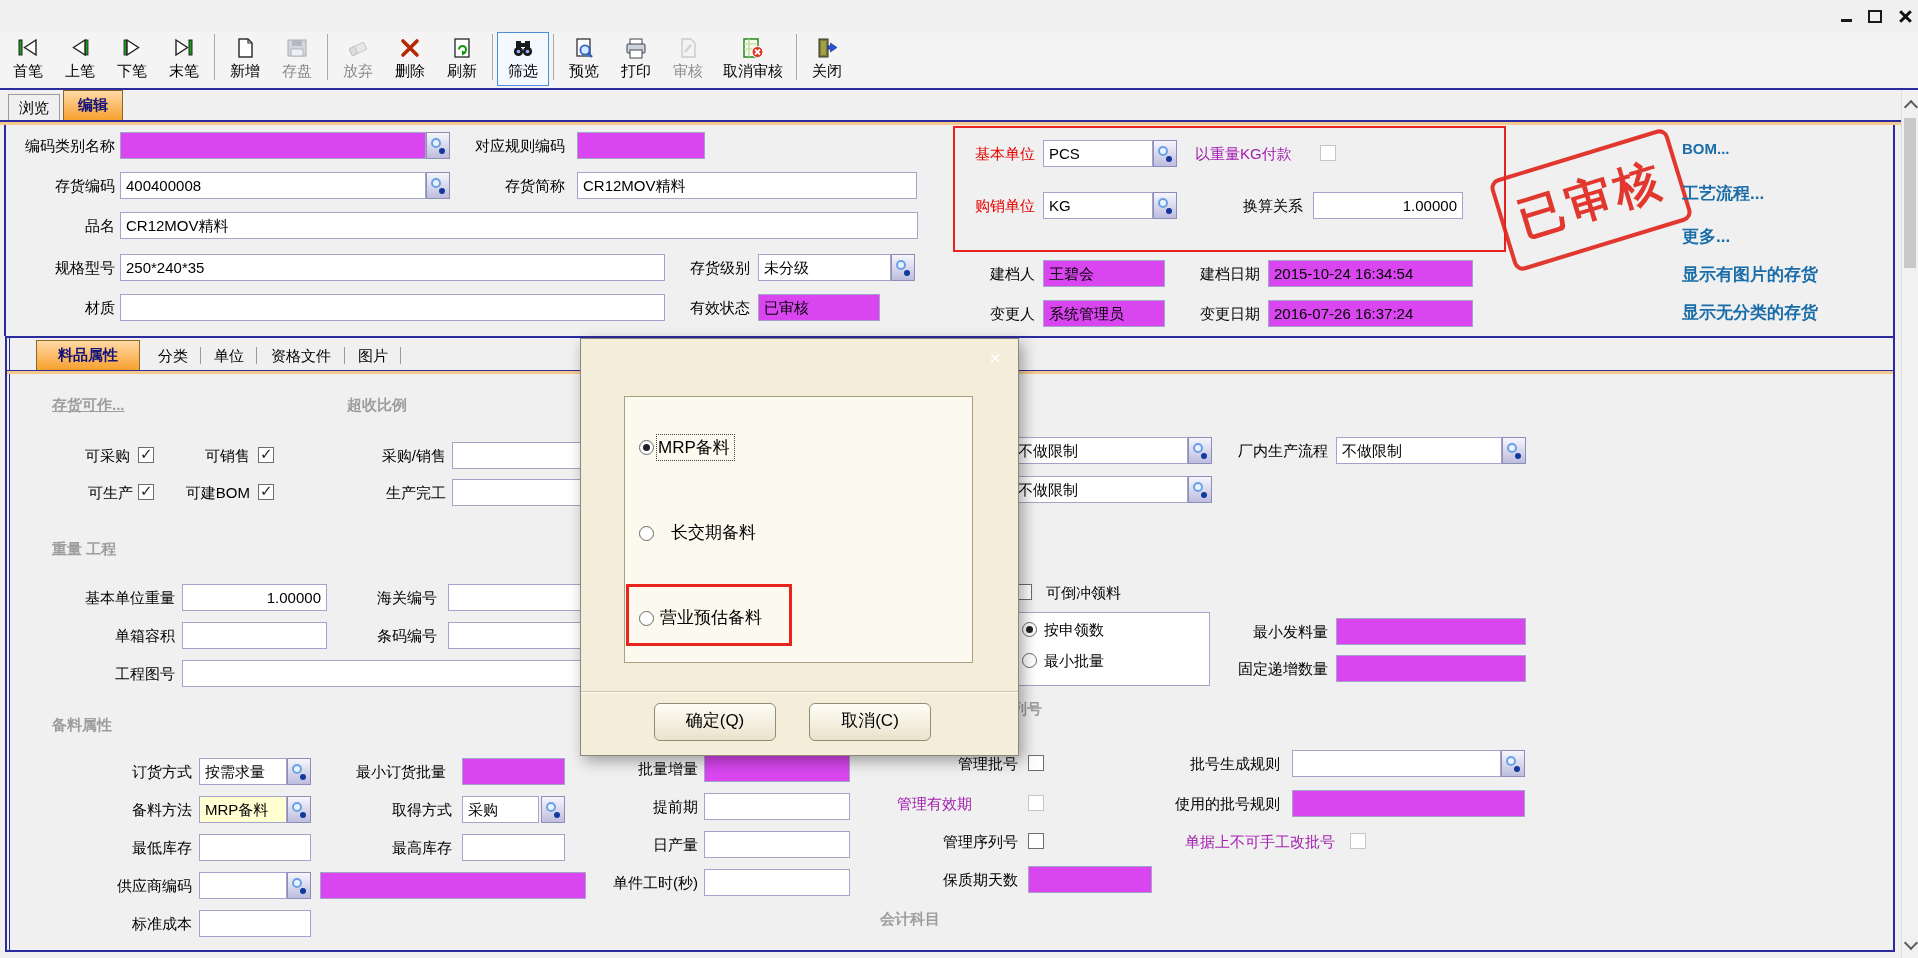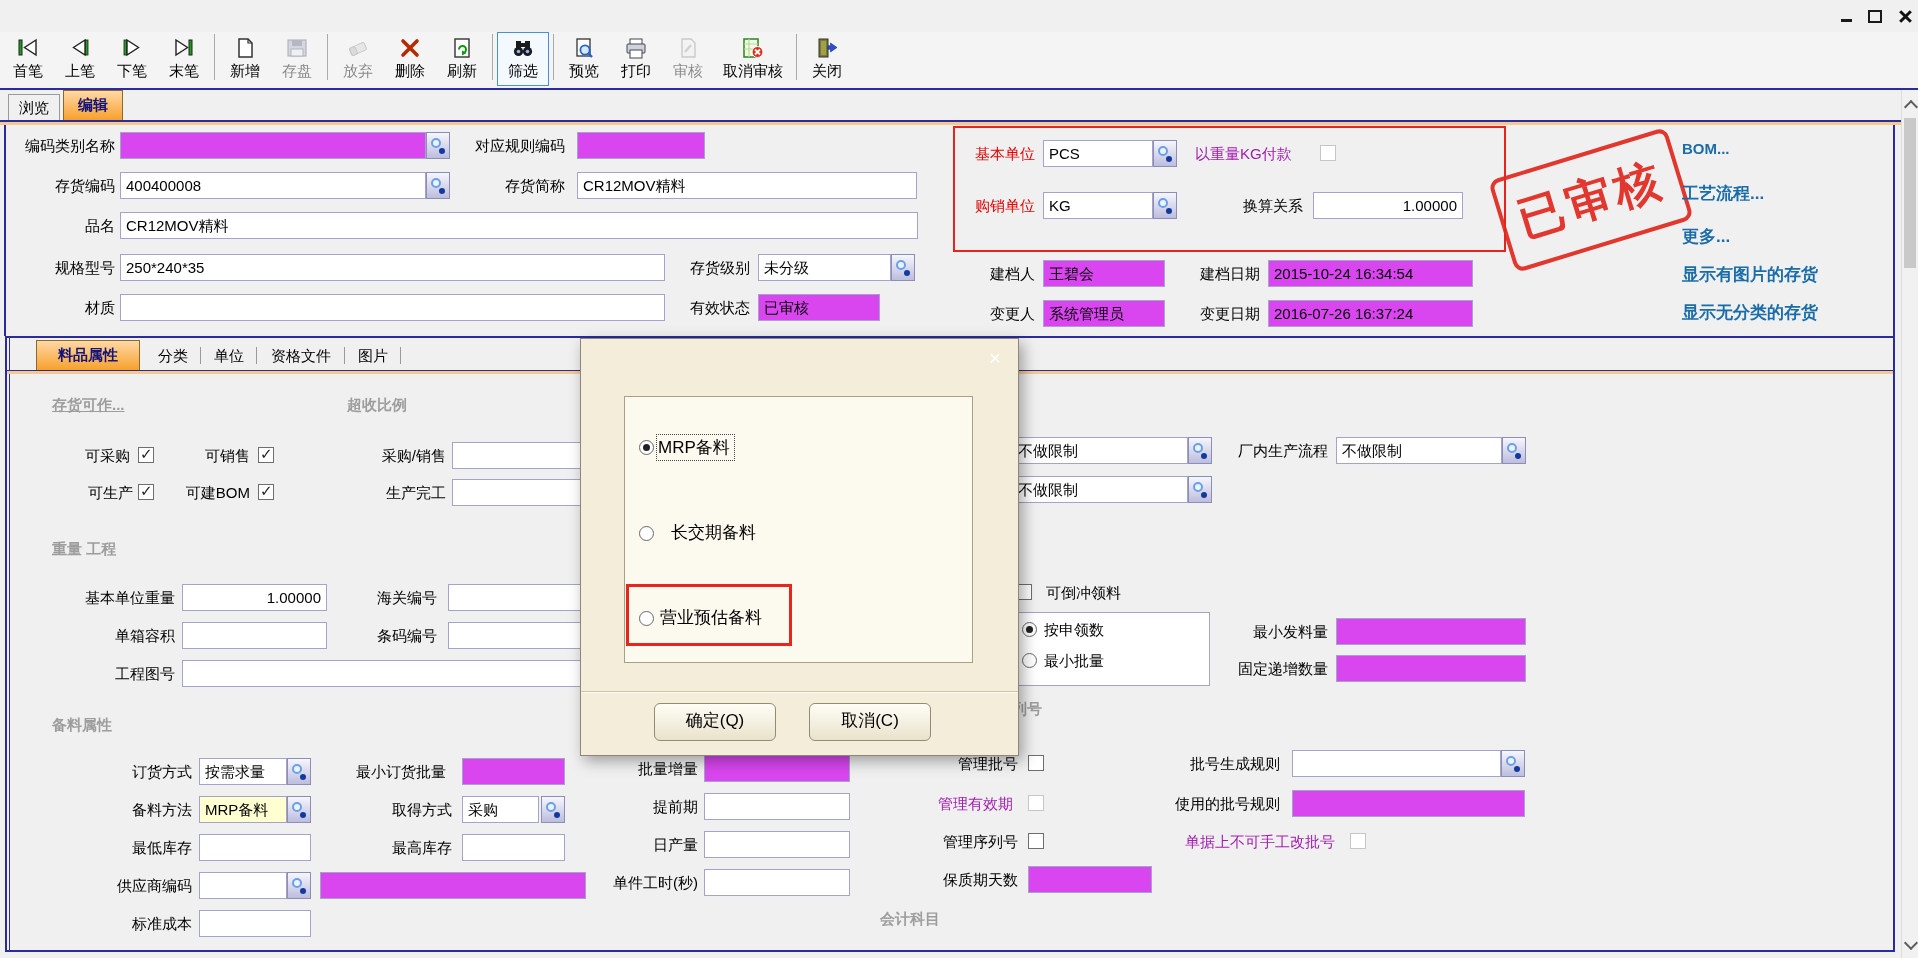--- a/index.html
+++ b/index.html
@@ -392,21 +392,21 @@
   <div class="lkp" style="left:1501px;top:750px;"></div>
 
   <div class="lbl" style="left:95px;top:796px;width:97px;">备料方法</div>
   <div class="fld yel" style="left:199px;top:796px;width:88px;">MRP备料</div>
   <div class="lkp" style="left:287px;top:796px;"></div>
   <div class="lbl" style="left:355px;top:796px;width:97px;">取得方式</div>
   <div class="fld" style="left:462px;top:796px;width:77px;">采购</div>
   <div class="lkp" style="left:541px;top:796px;"></div>
   <div class="lbl" style="left:620px;top:793px;width:78px;">提前期</div>
   <div class="fld" style="left:704px;top:793px;width:146px;"></div>
-  <div class="lbl dis-lbl" style="left:923px;top:790px;width:90px;">管理有效期</div>
+  <div class="lbl dis-lbl" style="left:882px;top:790px;width:90px;">管理有效期</div>
   <div class="cbx dis" style="left:1028px;top:795px;"></div>
   <div class="lbl" style="left:1155px;top:790px;width:125px;">使用的批号规则</div>
   <div class="fld ro" style="left:1292px;top:790px;width:233px;"></div>
 
   <div class="lbl" style="left:95px;top:834px;width:97px;">最低库存</div>
   <div class="fld" style="left:199px;top:834px;width:112px;"></div>
   <div class="lbl" style="left:355px;top:834px;width:97px;">最高库存</div>
   <div class="fld" style="left:462px;top:834px;width:103px;"></div>
   <div class="lbl" style="left:620px;top:831px;width:78px;">日产量</div>
   <div class="fld" style="left:704px;top:831px;width:146px;"></div>

